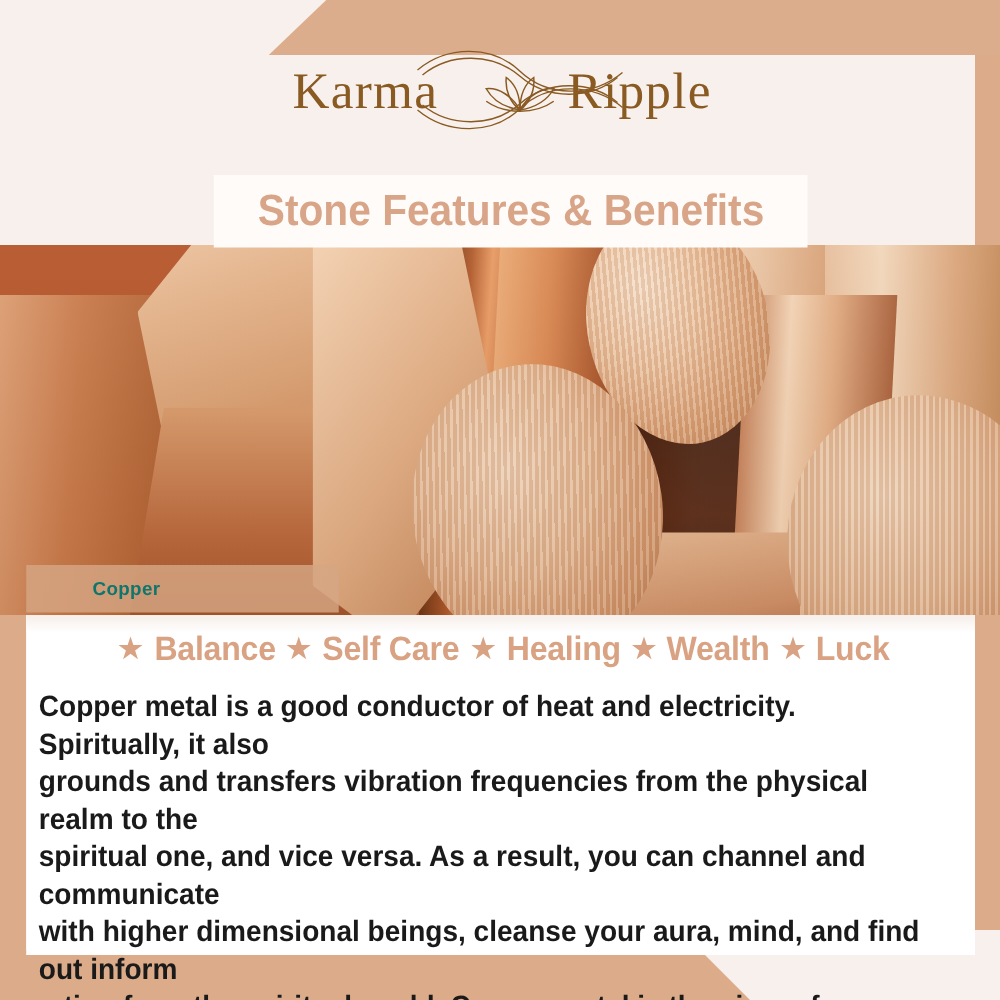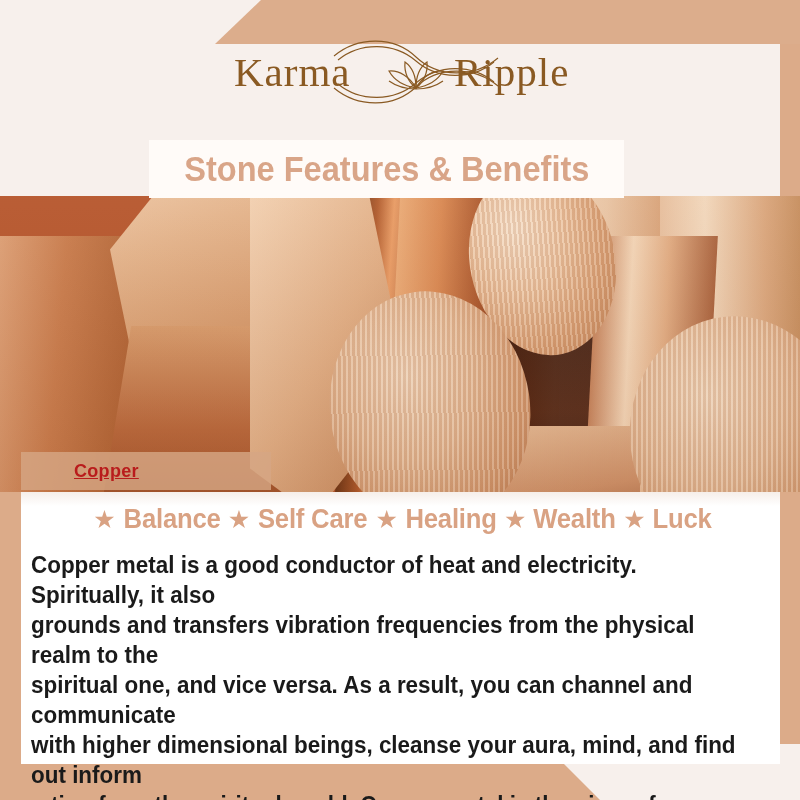--- a/index.html
+++ b/index.html
@@ -39,21 +39,21 @@
     width:380px;height:92px;
   }
   #brand-logo svg{display:block;width:380px;height:92px;}
   #brand-wordmark-left,#brand-wordmark-right{
     font-family:"Liberation Serif", serif;
     font-size:41px;fill:#8a5a23;letter-spacing:1px;
   }
 
   
   #title-banner{
-    position:absolute;left:149px;top:140px;width:475px;height:58px;
+    position:absolute;left:171px;top:140px;width:475px;height:58px;
     background:#fffbf8;
     display:flex;align-items:center;justify-content:center;
     z-index:6;
   }
   #title-text{
     font-family:"Liberation Sans Narrow","Liberation Sans", sans-serif;
     font-weight:bold;
     font-size:35px;
     color:#d9a588;
     letter-spacing:0px;
@@ -161,24 +161,23 @@
   }
 
   
   #stone-name-band{
     position:absolute;left:21px;top:452px;width:250px;height:38px;
     background:rgba(214,166,132,.82);
     display:flex;align-items:center;
     z-index:5;
   }
   #stone-name{
-    color:#b91c1c;font-size:18px;font-weight:bold;
+    color:#0f766e;font-size:15px;font-weight:bold;
     margin-left:53px;letter-spacing:.3px;
     font-family:"Liberation Sans", sans-serif;
-    text-decoration:underline;
   }
 
   
   #content-panel{
     position:absolute;left:21px;top:492px;width:759px;height:272px;
     background:#ffffff;
     z-index:4;
   }
   #panel-fade{
     position:absolute;left:0;top:0;width:759px;height:14px;

